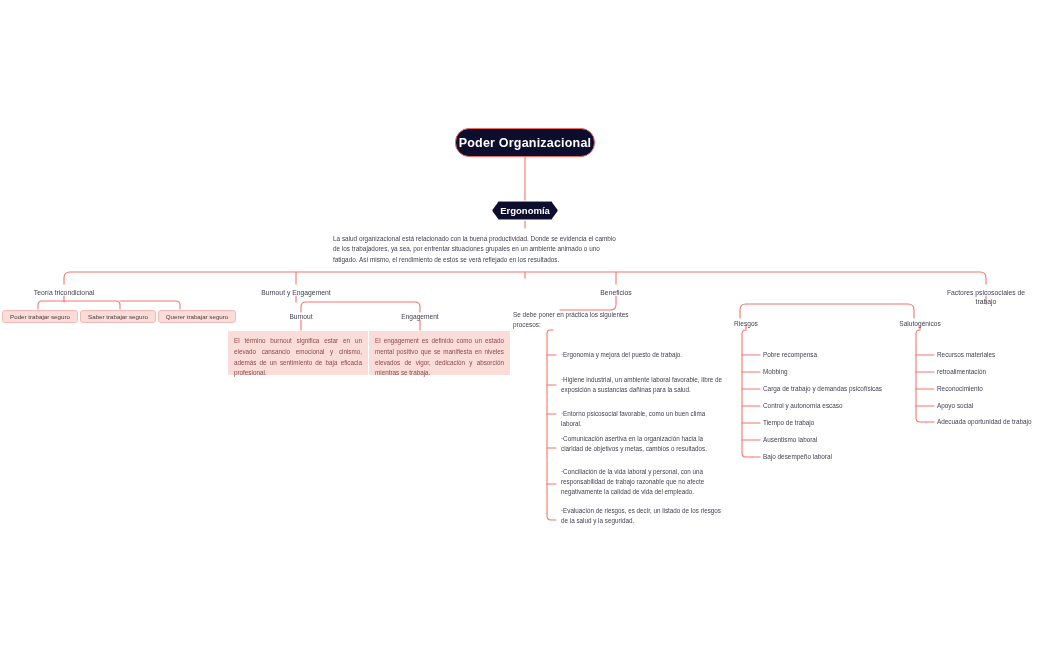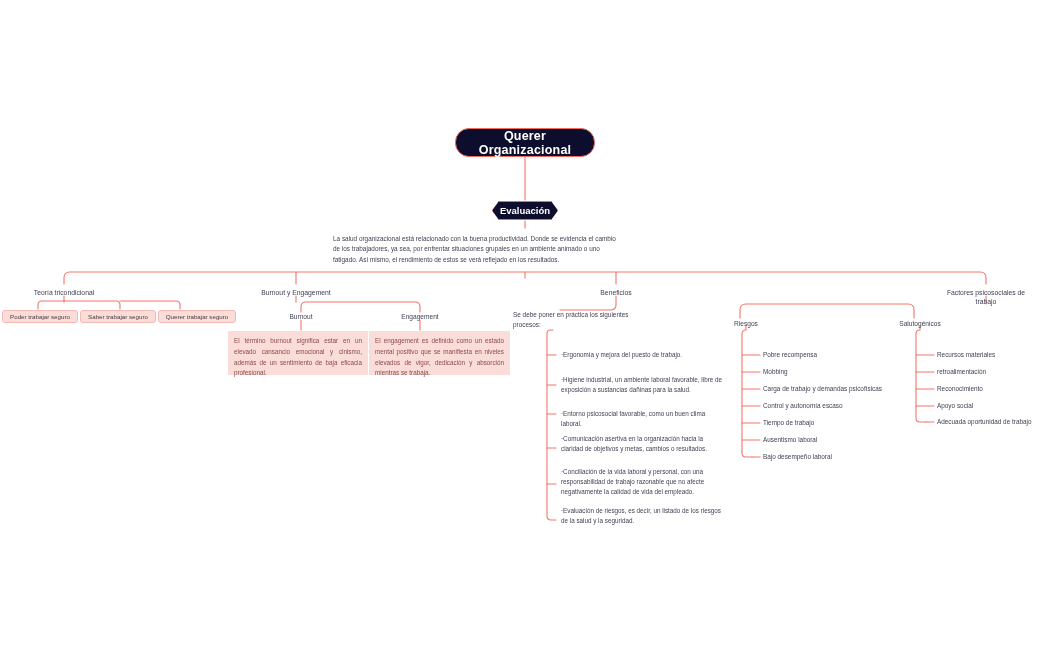--- a/index.html
+++ b/index.html
@@ -151,23 +151,23 @@
 
       <path d="M920,326 L920,330 Q916,330 916,334 L916,418 Q916,422 920,422 L926,422"></path>
       <path d="M916,355 L934,355"></path>
       <path d="M916,372 L934,372"></path>
       <path d="M916,389 L934,389"></path>
       <path d="M916,406 L934,406"></path>
       <path d="M926,422 L934,422"></path>
     </g>
   </svg>
 
-  <div class="node-root" style="left:455px;top:128px;width:140px;height:29px;">Querer Organizacional</div>
-
-  <div class="node-hex" style="left:492px;top:201px;width:66px;height:19px;">Evaluación</div>
+  <div class="node-root" style="left:455px;top:128px;width:140px;height:29px;">Poder Organizacional</div>
+
+  <div class="node-hex" style="left:492px;top:201px;width:66px;height:19px;">Ergonomía</div>
 
   <div class="para" style="left:333px;top:234px;width:283px;">La salud organizacional está relacionado con la buena productividad. Donde se evidencia el cambio de los trabajadores, ya sea, por enfrentar situaciones grupales en un ambiente animado o uno fatigado. Así mismo, el rendimiento de estos se verá reflejado en los resultados.</div>
 
   <div class="branch-label" style="left:4px;top:288px;width:120px;">Teoría tricondicional</div>
   <div class="branch-label" style="left:236px;top:288px;width:120px;">Burnout y Engagement</div>
   <div class="branch-label" style="left:556px;top:288px;width:120px;">Beneficios</div>
   <div class="branch-label" style="left:936px;top:288px;width:100px;">Factores psicosociales de trabajo</div>
 
   <div class="chip" style="left:2px;top:310px;width:76px;height:13px;">Poder trabajar seguro</div>
   <div class="chip" style="left:80px;top:310px;width:76px;height:13px;">Saber trabajar seguro</div>

